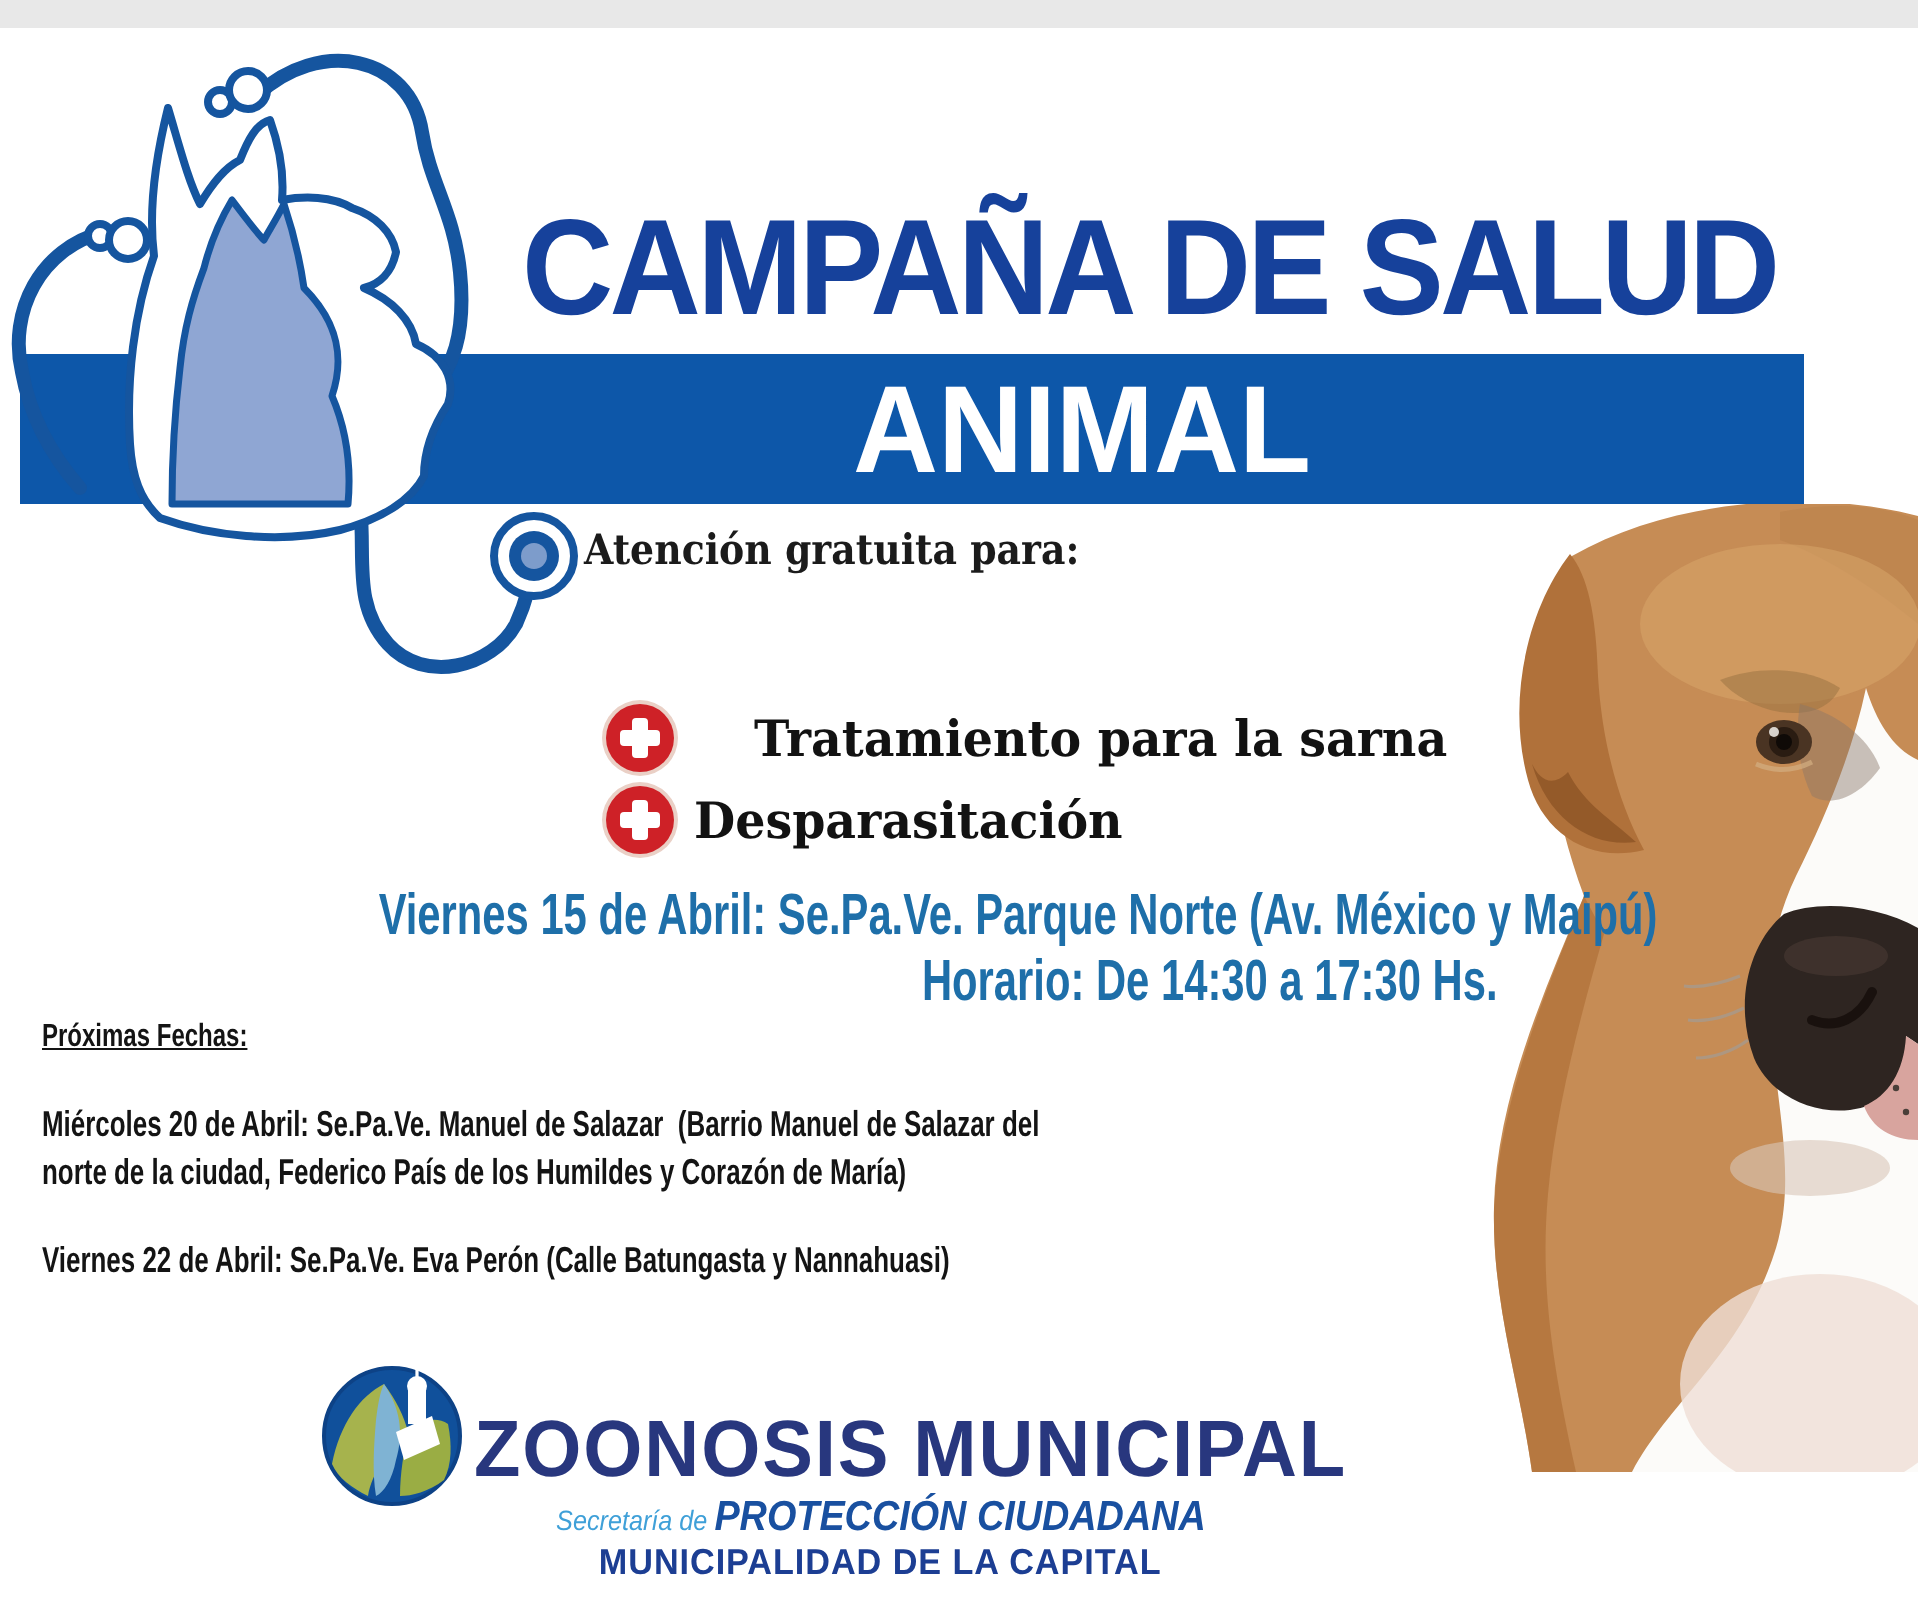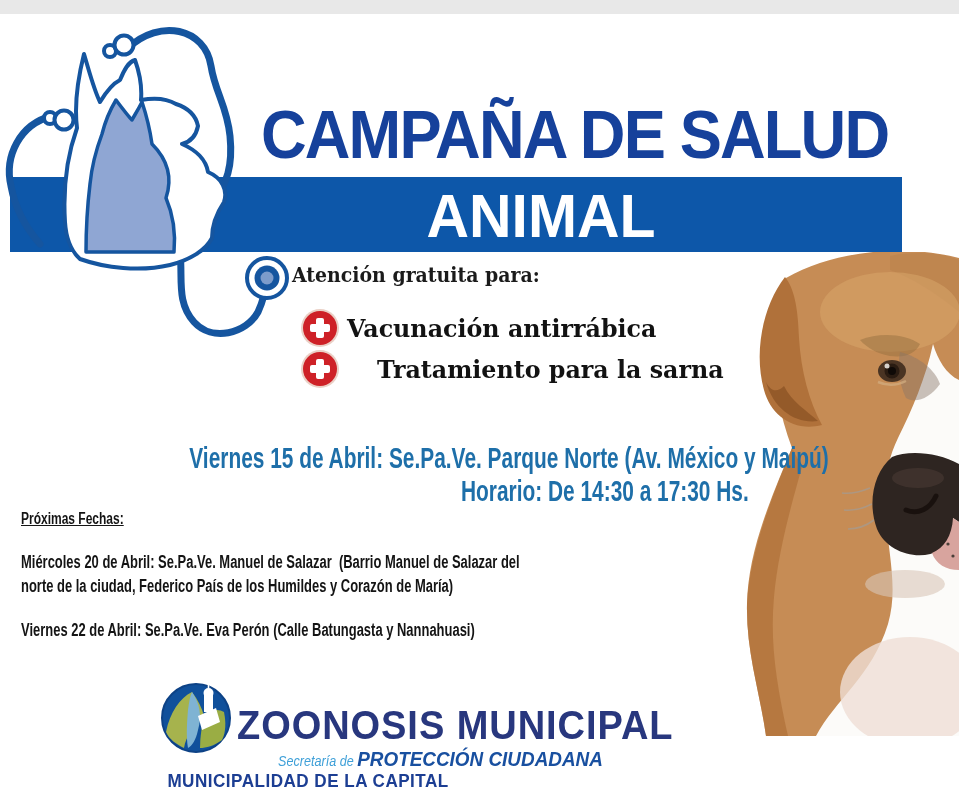--- a/index.html
+++ b/index.html
@@ -67,21 +67,21 @@
   
   .org{
     left:237px;top:689px;font-size:40px;font-weight:800;letter-spacing:1px;
     color:#28377E;white-space:nowrap;transform:scaleX(.95);transform-origin:left top;
   }
   .secretaria{left:160px;top:733px;width:560px;text-align:center;white-space:nowrap;font-style:italic;}
   .secretaria .inner{display:inline-block;transform:scaleX(.9);transform-origin:center top;}
   .sec-prefix{font-size:14px;font-weight:500;color:#3FA0D8;}
   .sec-name{font-size:21px;font-weight:800;color:#1950A0;letter-spacing:0px;}
   .muni{
-    left:160px;top:757px;width:560px;font-size:18px;font-weight:800;
+    left:160px;top:757px;width:560px;text-align:center;font-size:18px;font-weight:800;
     letter-spacing:.5px;color:#1C3E93;white-space:nowrap;
   }
   .muni .inner{display:inline-block;transform:scaleX(.95);transform-origin:center top;}
 
   svg{display:block;}
 </style>
 </head>
 <body>
 
 <div id="flyer">
@@ -153,27 +153,27 @@
       <circle cx="267" cy="264" r="12.5" fill="#15559F"></circle>
       <circle cx="267" cy="264" r="6.5" fill="#7D9CCB"></circle>
     </g>
   </svg>
 
   <div class="abs title-main">CAMPAÑA DE SALUD</div>
   <div class="abs title-banner-word">ANIMAL</div>
 
   <div class="abs atencion">Atención gratuita para:</div>
 
-  <div class="abs svc-row r0">
-    <div class="cross-icon"></div>
-    <div class="svc-text">Vacunación antirrábica</div>
-  </div>
   <div class="abs svc-row r1">
     <div class="cross-icon"></div>
     <div class="svc-text">Tratamiento para la sarna</div>
+  </div>
+  <div class="abs svc-row r2">
+    <div class="cross-icon"></div>
+    <div class="svc-text">Desparasitación</div>
   </div>
 
   <div class="abs event">
     <span class="ln">Viernes 15 de Abril: Se.Pa.Ve. Parque Norte (Av. México y Maipú)</span><br>
     <span class="ln">Horario: De 14:30 a 17:30 Hs.</span>
   </div>
 
   <div class="abs blk proximas">Próximas Fechas:</div>
   <div class="abs blk para p1"><span>Miércoles 20 de Abril: Se.Pa.Ve. Manuel de Salazar  (Barrio Manuel de Salazar del</span><br><span>norte de la ciudad, Federico País de los Humildes y Corazón de María)</span></div>
   <div class="abs blk para p2"><span>Viernes 22 de Abril: Se.Pa.Ve. Eva Perón (Calle Batungasta y Nannahuasi)</span></div>

